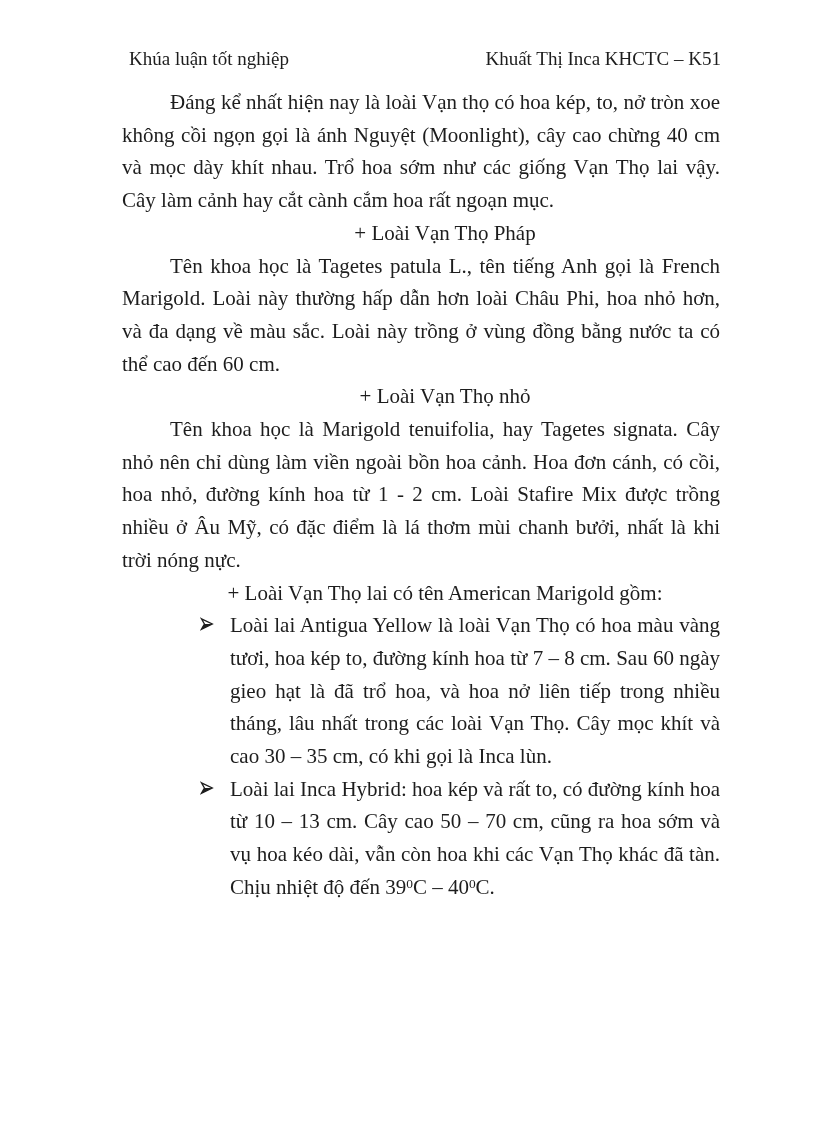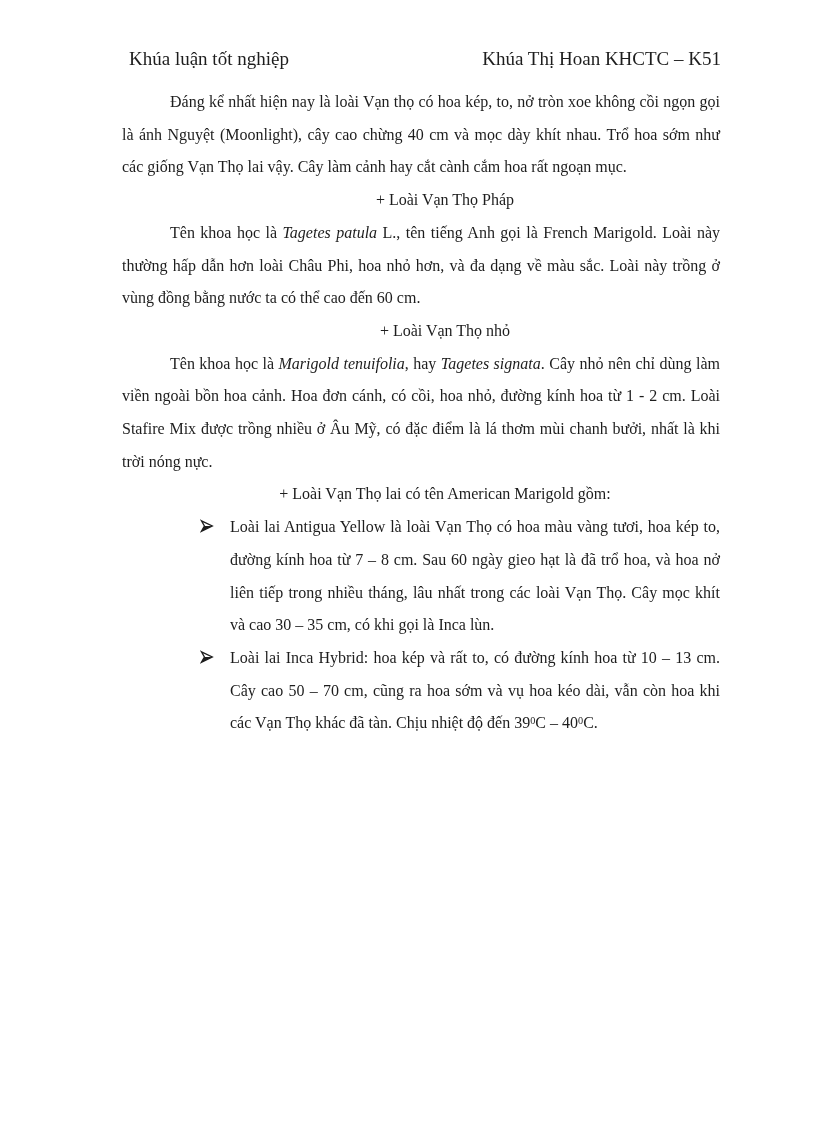--- a/index.html
+++ b/index.html
@@ -24,31 +24,31 @@
     display: flex;
     justify-content: space-between;
     font-size: 19px;
     line-height: 24px;
   }
   .content {
     position: absolute;
     top: 86px;
     left: 122px;
     width: 598px;
-    font-size: 16px;
+    font-size: 21px;
     line-height: 32.7px;
     text-align: justify;
   }
   .para { margin: 0; }
   .indent { text-indent: 48px; }
   .heading {
     text-indent: 48px;
     text-align: center;
   }
-  .it { font-style: italic; }
+  .it { }
   .sup {
     font-size: 0.64em;
     vertical-align: baseline;
     position: relative;
     top: -0.42em;
   }
   .bullet {
     position: relative;
     margin-left: 108px;
     text-align: justify;
@@ -74,21 +74,21 @@
   }
   .footer span { margin-right: 24px; }
 </style>
 </head>
 <body>
 
 <div class="page">
 
   <div class="header">
     <span>Khúa luận tốt nghiệp</span>
-    <span>Khúa Thị Hoan KHCTC – K51</span>
+    <span>Khuất Thị Inca KHCTC – K51</span>
   </div>
 
   <div class="content">
 
     <p class="para indent">Đáng kể nhất hiện nay là loài Vạn thọ có hoa kép, to, nở tròn xoe không cồi ngọn gọi là ánh Nguyệt (Moonlight), cây cao chừng 40 cm và mọc dày khít nhau. Trổ hoa sớm như các giống Vạn Thọ lai vậy. Cây làm cảnh hay cắt cành cắm hoa rất ngoạn mục.</p>
 
     <p class="para heading">+ Loài Vạn Thọ Pháp</p>
 
     <p class="para indent"><span>Tên khoa học là </span><span class="it">Tagetes patula</span><span> L., tên tiếng Anh gọi là French Marigold. Loài này thường hấp dẫn hơn loài Châu Phi, hoa nhỏ hơn, và đa dạng về màu sắc. Loài này trồng ở vùng đồng bằng nước ta có thể cao đến 60 cm.</span></p>
 

